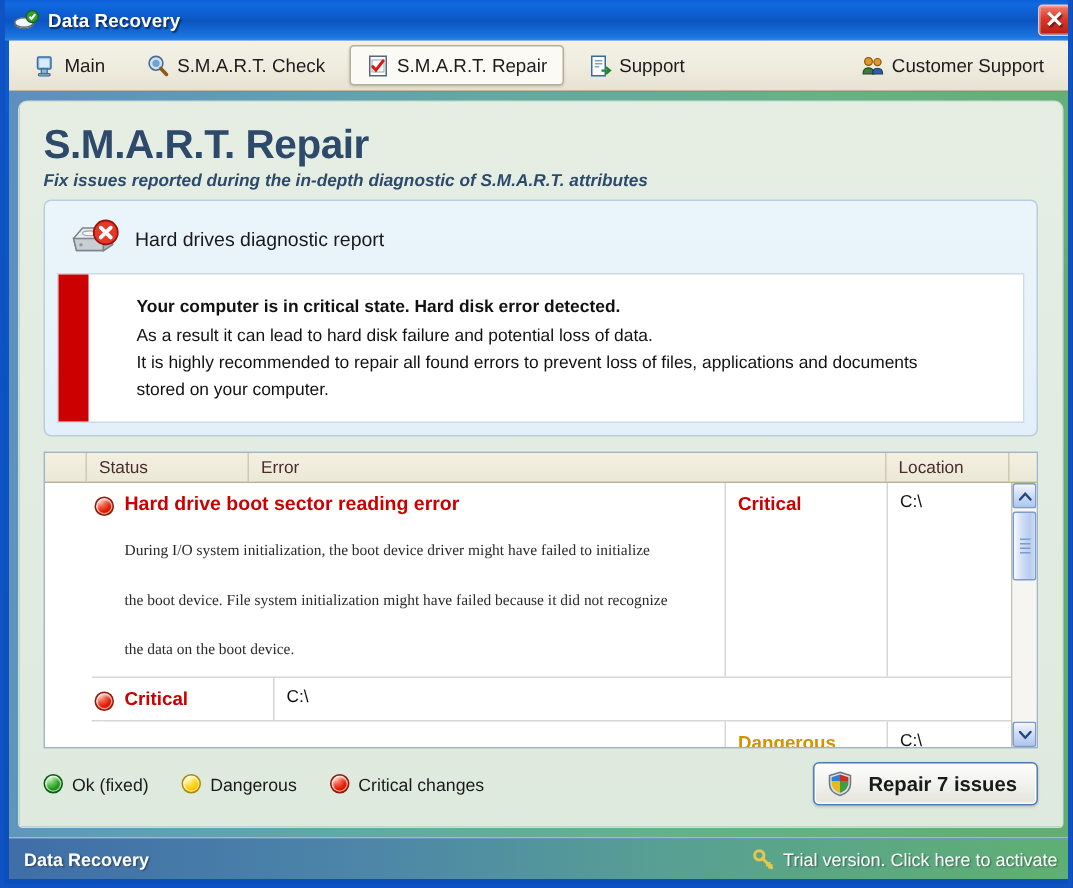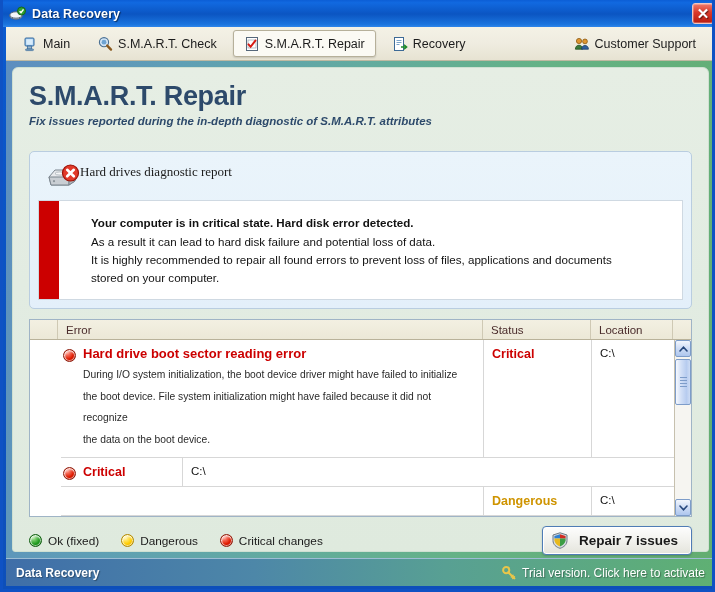--- a/index.html
+++ b/index.html
@@ -90,34 +90,33 @@
     border-radius: 6px 6px 3px 3px;
     padding: 14px 16px 8px 16px;
     position: relative;
   }
   #page-title {
     font-size: 27px; font-weight: bold; color: #2d4a6b;
     letter-spacing: -.3px; line-height: 1.05;
   }
   #page-sub {
     font-size: 11.5px; font-style: italic; font-weight: bold;
-    color: #2d4a6b; margin-top: 5px; margin-bottom: 24px;
+    color: #2d4a6b; margin-top: 5px; margin-bottom: 6px;
   }
 
   
   #report-card {
     background: linear-gradient(180deg,#eaf4fb 0%, #e7f2fa 60%, #e3effa 100%);
     border: 1px solid #b9cde0;
     border-radius: 5px;
     padding: 8px;
   }
   #report-head {
-    display: flex; align-items: flex-start; 
+    display: flex; align-items: center; gap: 10px;
     padding: 4px 4px 10px 8px;
-    font-family: Liberation Serif, serif;
   }
   #hdd-icon { width: 34px; height: 26px; position: relative; flex: none; }
   #report-head-text { font-size: 13px; color: #1b1b1b; }
 
   
   #warn-box {
     background: #ffffff;
     border: 1px solid #cfd9e2;
     display: flex; min-height: 100px;
   }
@@ -149,21 +148,21 @@
 
   #tbody { flex: 1; display: flex; overflow: hidden; padding-left: 31px; }
   #rows { flex: 1; overflow: hidden; }
   .row { display: flex; border-bottom: 1px solid #d7d7d7; }
   .row .cell { padding: 6px 6px 7px 8px; }
   .cell.dot { display: flex; justify-content: center; padding-top: 9px; }
   .cell.err { border-right: 1px solid #d7d7d7; }
   .cell.st  { border-right: 1px solid #d7d7d7; font-size: 12.5px; font-weight: bold; padding-top: 7px; }
   .cell.loc { font-size: 11.5px; color: #111; padding-top: 7px; }
   .etitle { font-size: 13px; font-weight: bold; line-height: 1.25; }
-  .edesc { font-size: 10.3px; color: #2a2a2a; line-height: 2.05; margin-top: 1px; }
+  .edesc { font-size: 10.3px; color: #2a2a2a; line-height: 2.05; margin-top: 12px; font-family: Liberation Serif, serif; }
   .sev-critical { color: #cc0000; }
   .sev-dangerous { color: #cf9400; }
 
   .dot {
     width: 13px; height: 13px; border-radius: 50%;
     box-shadow: inset 0 0 0 1px rgba(255,255,255,.55), inset 1px 2px 2px rgba(255,255,255,.65);
     flex: none;
   }
   .dot.red    { background: radial-gradient(circle at 35% 30%, #ff8a7a 0%, #e01b00 55%, #a30d00 100%); border:1px solid #8c1b0b; }
   .dot.yellow { background: radial-gradient(circle at 35% 30%, #fff29a 0%, #ffcc00 55%, #d79b00 100%); border:1px solid #b08800; }
@@ -283,21 +282,21 @@
     </div>
 
     <div class="tab">
       <span class="ticon">
         <svg width="16" height="16" viewBox="0 0 16 16">
           <rect x="2.5" y="1.5" width="9" height="13" fill="#ffffff" stroke="#3d6a96" stroke-width="1"></rect>
           <path d="M4.5 4.5h5M4.5 6.5h5M4.5 8.5h3" stroke="#7ba3c8" stroke-width="1"></path>
           <path d="M9 11 L14 11 M12 8.8 L14.6 11 L12 13.2" stroke="#1d8a2a" stroke-width="1.5" fill="none"></path>
         </svg>
       </span>
-      <span>Recovery</span>
+      <span>Support</span>
     </div>
 
     <div class="tab-spacer"></div>
 
     <div class="tab right">
       <span class="ticon">
         <svg width="16" height="16" viewBox="0 0 16 16">
           <circle cx="5" cy="5" r="2.6" fill="#e0952f" stroke="#8c5a12" stroke-width=".8"></circle>
           <path d="M1.4 13.2c0-2.6 1.6-4 3.6-4s3.6 1.4 3.6 4z" fill="#3b7a3b" stroke="#1e4d1e" stroke-width=".8"></path>
           <circle cx="11" cy="5.4" r="2.4" fill="#e0952f" stroke="#8c5a12" stroke-width=".8"></circle>
@@ -339,22 +338,22 @@
             <span>It is highly recommended to repair all found errors to prevent loss of files, applications and documents</span><br>
             <span>stored on your computer.</span>
           </div>
         </div>
       </div>
 
       <div id="table-wrap">
 
         <div id="thead">
           <div class="th col-dot"></div>
+          <div class="th col-st">Status</div>
           <div class="th col-err">Error</div>
-          <div class="th col-st">Status</div>
           <div class="th col-loc">Location</div>
           <div class="th col-sb"></div>
         </div>
 
         <div id="tbody">
           <div id="rows">
 
             <div class="row">
               <div class="cell dot col-dot">
                 <span class="dot red"></span>

